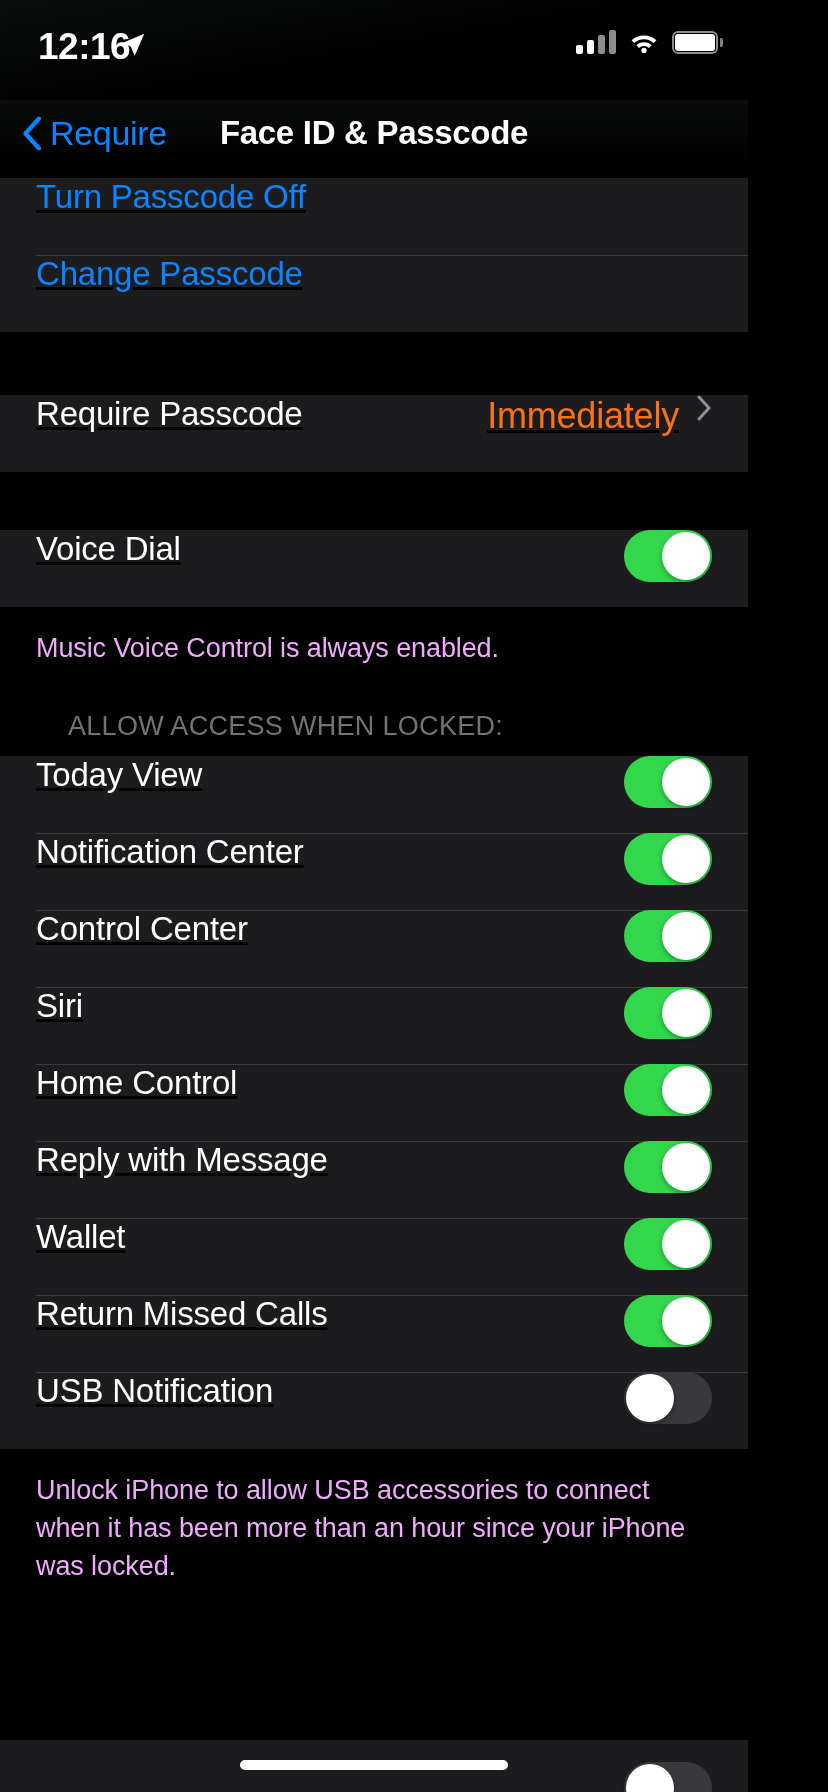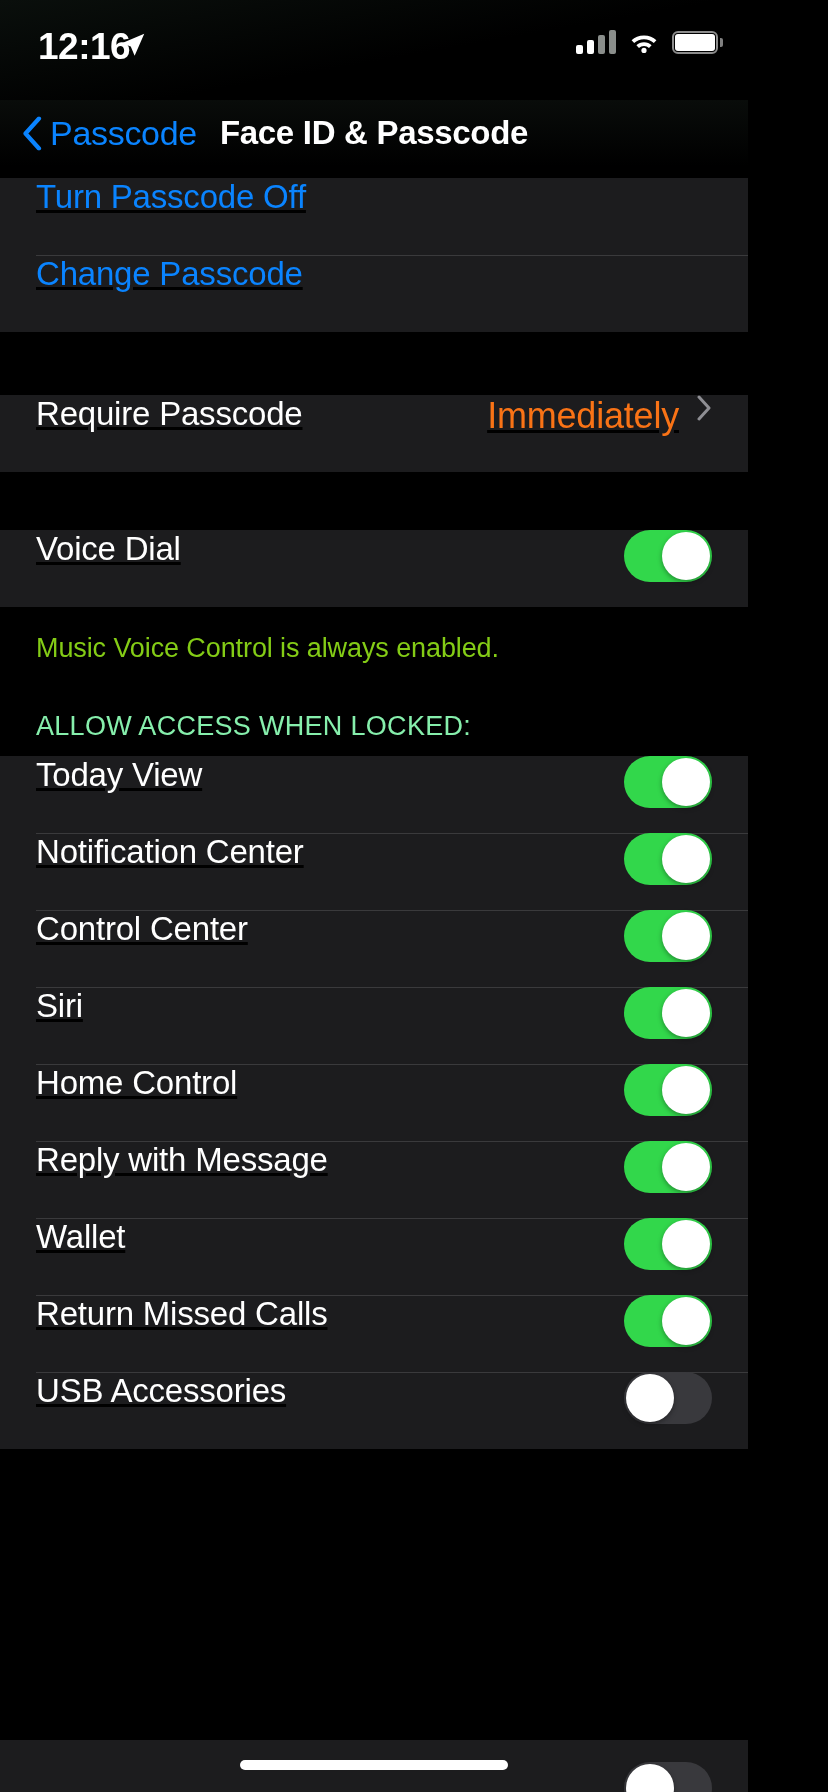--- a/index.html
+++ b/index.html
@@ -91,25 +91,25 @@
     position:absolute; top:2px; width:48px; height:48px;
     border-radius:50%; background:#fff;
     box-shadow:0 2px 5px rgba(0,0,0,.35);
   }
   .toggle.on  .knob { right:2px; }
   .toggle.off .knob { left:2px; }
 
   
   .footer {
     padding:22px 36px 10px 36px; background:#000;
-    color:#84cc16; font-size:27px; line-height:38px; letter-spacing:-0.1px;
+    color:#f0abfc; font-size:27px; line-height:38px; letter-spacing:-0.1px;
   }
   .sechead {
     padding:34px 36px 14px 36px; background:#000;
-    color:#86efac; font-size:27px; letter-spacing:0.3px;
+    color:#737373; font-size:27px; letter-spacing:0.3px;margin-left:32px;
   }
 
   
   .partial {
     position:absolute; left:0; right:0; bottom:0; height:52px;
     background:#1c1c1e; overflow:hidden;
   }
   .partial .toggle {
     position:absolute; right:36px; top:22px;
   }
@@ -147,21 +147,21 @@
           <div class="nub"></div>
       </div>
     </div>
   </div>
 
   <div class="navbar">
     <div class="nav-back">
       <svg class="chev" viewBox="0 0 20 34">
         <path d="M17 2 L3.5 17 L17 32" stroke="#0a84ff" stroke-width="4.2" fill="none" stroke-linecap="round" stroke-linejoin="round"></path>
       </svg>
-      <span class="lbl">Passcode</span>
+      <span class="lbl">Require</span>
     </div>
     <div class="nav-title">Face ID &amp; Passcode</div>
   </div>
 
   <div class="gap" style="height:12px"></div>
   <div class="group">
     <div class="row">
       <span class="title link">Turn Passcode Off</span>
     </div>
     <div class="row">
@@ -246,28 +246,29 @@
         </div>
       </div>
       <div class="row">
         <span class="title">Return Missed Calls</span>
         <span class="spacer"></span>
         <div class="toggle on">
           <div class="knob"></div>
         </div>
       </div>
       <div class="row">
-        <span class="title">USB Accessories</span>
+        <span class="title">USB Notification</span>
         <span class="spacer"></span>
         <div class="toggle off">
           <div class="knob"></div>
         </div>
       </div>
     </div>
 
+  <div class="footer">Unlock iPhone to allow USB accessories to connect when it has been more than an hour since your iPhone was locked.</div>
 
   <div class="partial">
     <div class="toggle off">
       <div class="knob"></div>
     </div>
   </div>
   <div class="home-ind"></div>
 
 </div>
 

